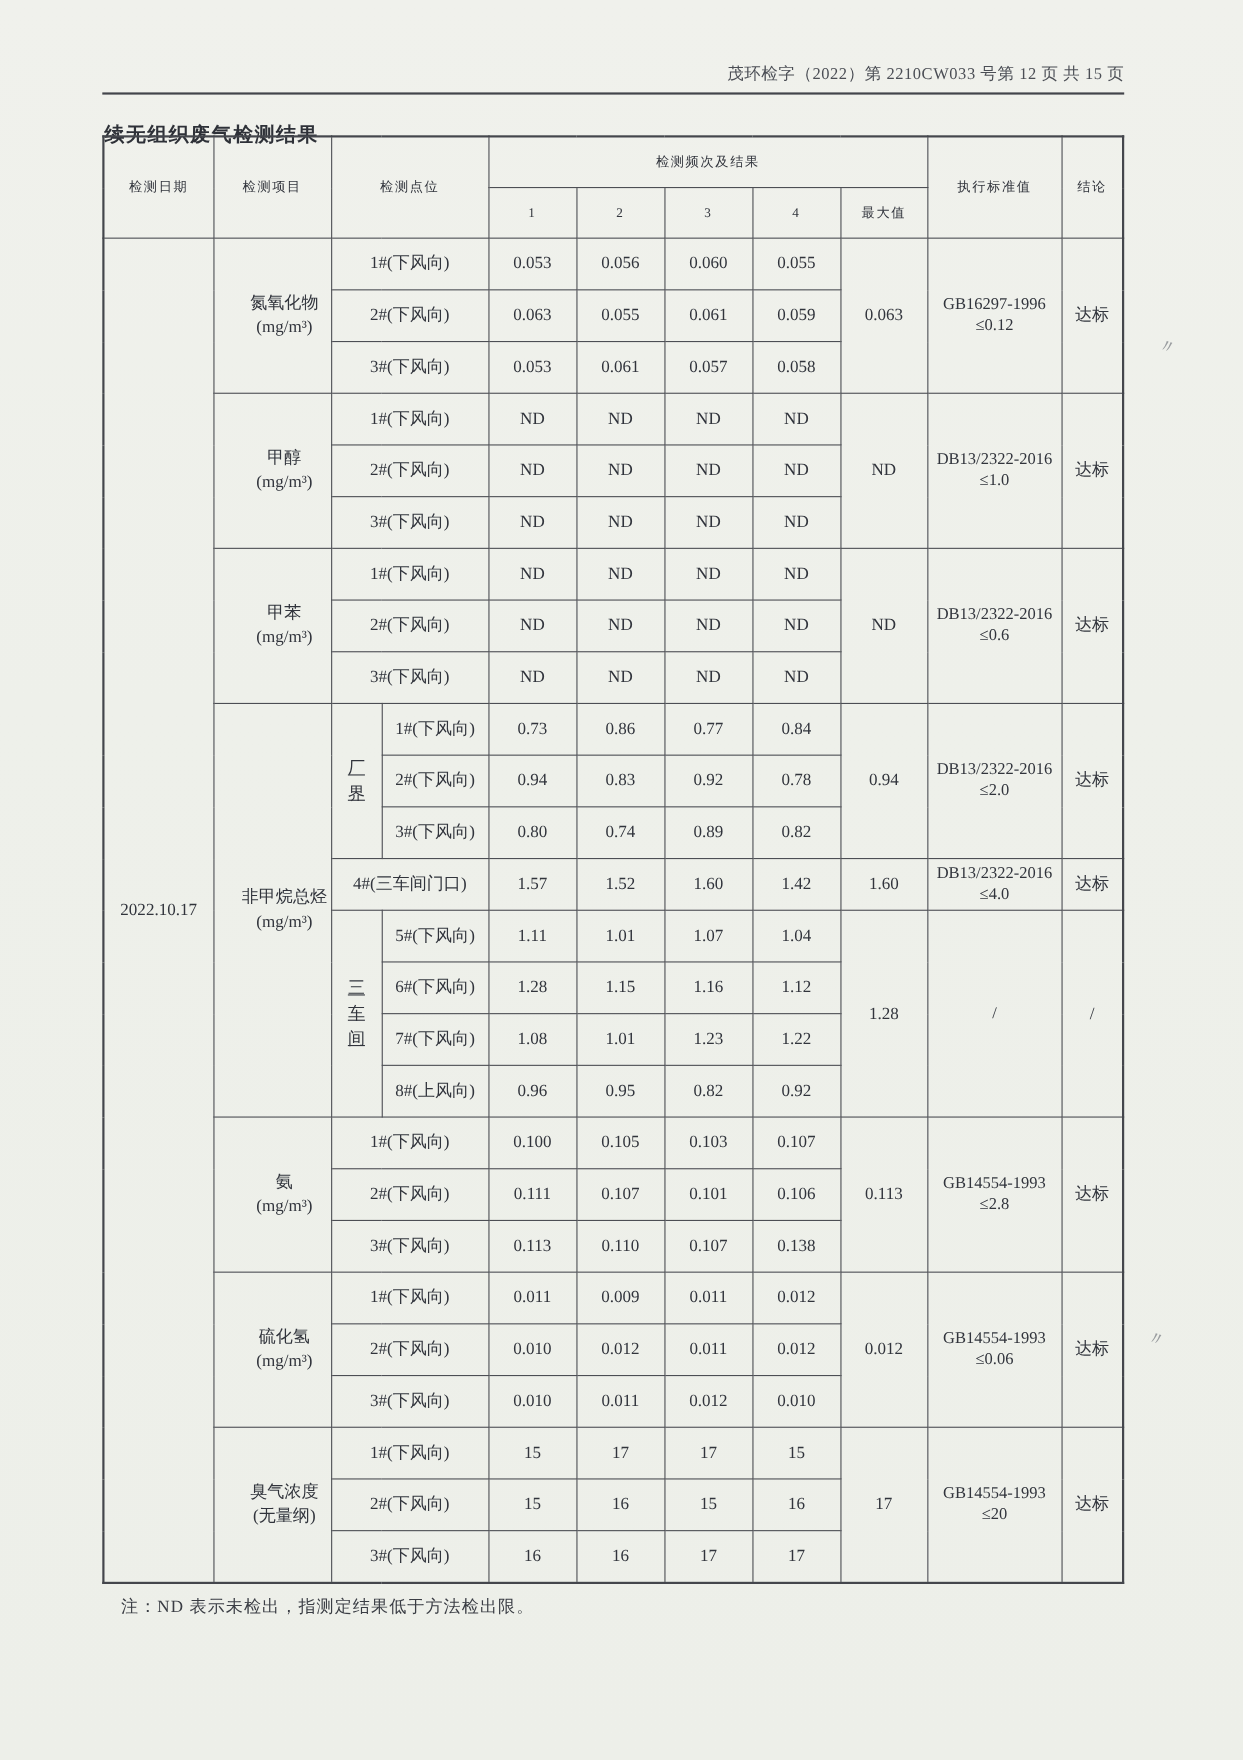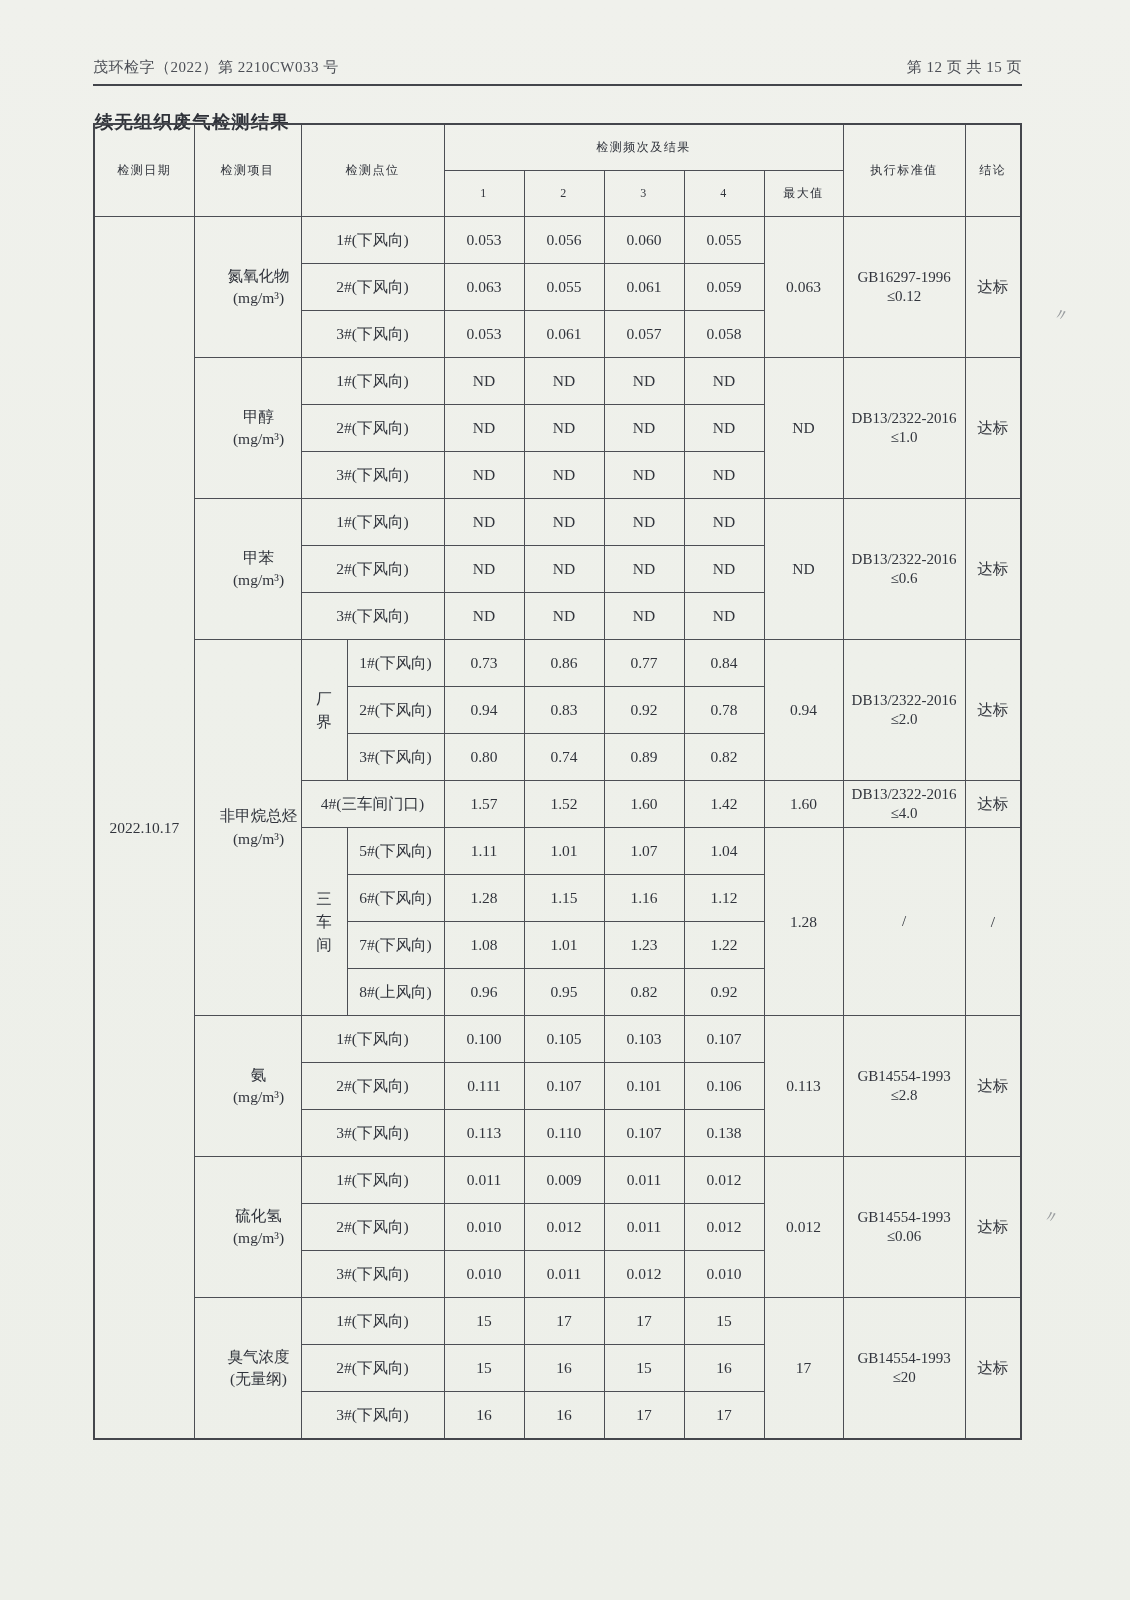--- a/index.html
+++ b/index.html
@@ -8,21 +8,21 @@
     background:#eff0eb;
     font-family:"Liberation Serif","DejaVu Serif",serif;
     color:#31343c;
     position:relative;
     overflow:hidden;
   }
   .sheet { position:absolute; inset:0;
     background:linear-gradient(180deg,#f0f1ec 0%,#eef0ea 40%,#edefe9 100%); }
   .doc-header {
     position:absolute; top:58px; left:93px; width:929px;
-    display:flex; justify-content:space-between;
+    display:flex; justify-content:flex-end;
     font-size:15px; color:#4b4e55; letter-spacing:0.5px;
   }
   .header-rule {
     position:absolute; top:84px; left:93px; width:929px;
     border-top:2px solid #43454b;
   }
   .page-title {
     position:absolute; top:94px; left:95px;
     font-size:18px; font-weight:bold; letter-spacing:1.5px; color:#2e3138;margin-top:16px;
   }
@@ -36,21 +36,21 @@
     text-align:center; vertical-align:middle;
     padding:0 2px;
     font-size:15.5px; font-weight:normal; color:#31343c;
     line-height:1.25;
   }
   .results th { font-size:12px; letter-spacing:1.5px; }
   tr.hrow th { height:45px; }
   tr.brow td { height:46px; }
   td.std-cell { font-size:15px; letter-spacing:0;margin-top:24px; }
   td.item-cell div { line-height:1.45;margin-left:22px; }
-  .vtext { width:17px; margin:16px auto; line-height:1.5; word-break:break-all; font-size:15.5px; }
+  .vtext { width:17px; margin:16px auto; line-height:1.5; word-break:break-all; font-size:15.5px;text-decoration:underline; }
   .note {
     position:absolute; top:1450px; left:110px;
     font-size:15.5px; color:#3a3d44; letter-spacing:1px;
   }
   .artifact { position:absolute; color:#9a9da0; font-size:18px; transform:rotate(18deg); }
   .a1 { left:1052px; top:303px; }
   .a2 { left:1042px; top:1205px; }
 </style>
 </head>
 <body>
@@ -373,17 +373,18 @@
       <tr class="brow">
         <td colspan="2">3#(下风向)</td>
         <td>16</td>
         <td>16</td>
         <td>17</td>
         <td>17</td>
       </tr>
     </tbody>
   </table>
 
+  <div class="note">注：ND 表示未检出，指测定结果低于方法检出限。</div>
 
   <div class="artifact a1">〃</div>
   <div class="artifact a2">〃</div>
 
 </div>
 
 </body></html>

